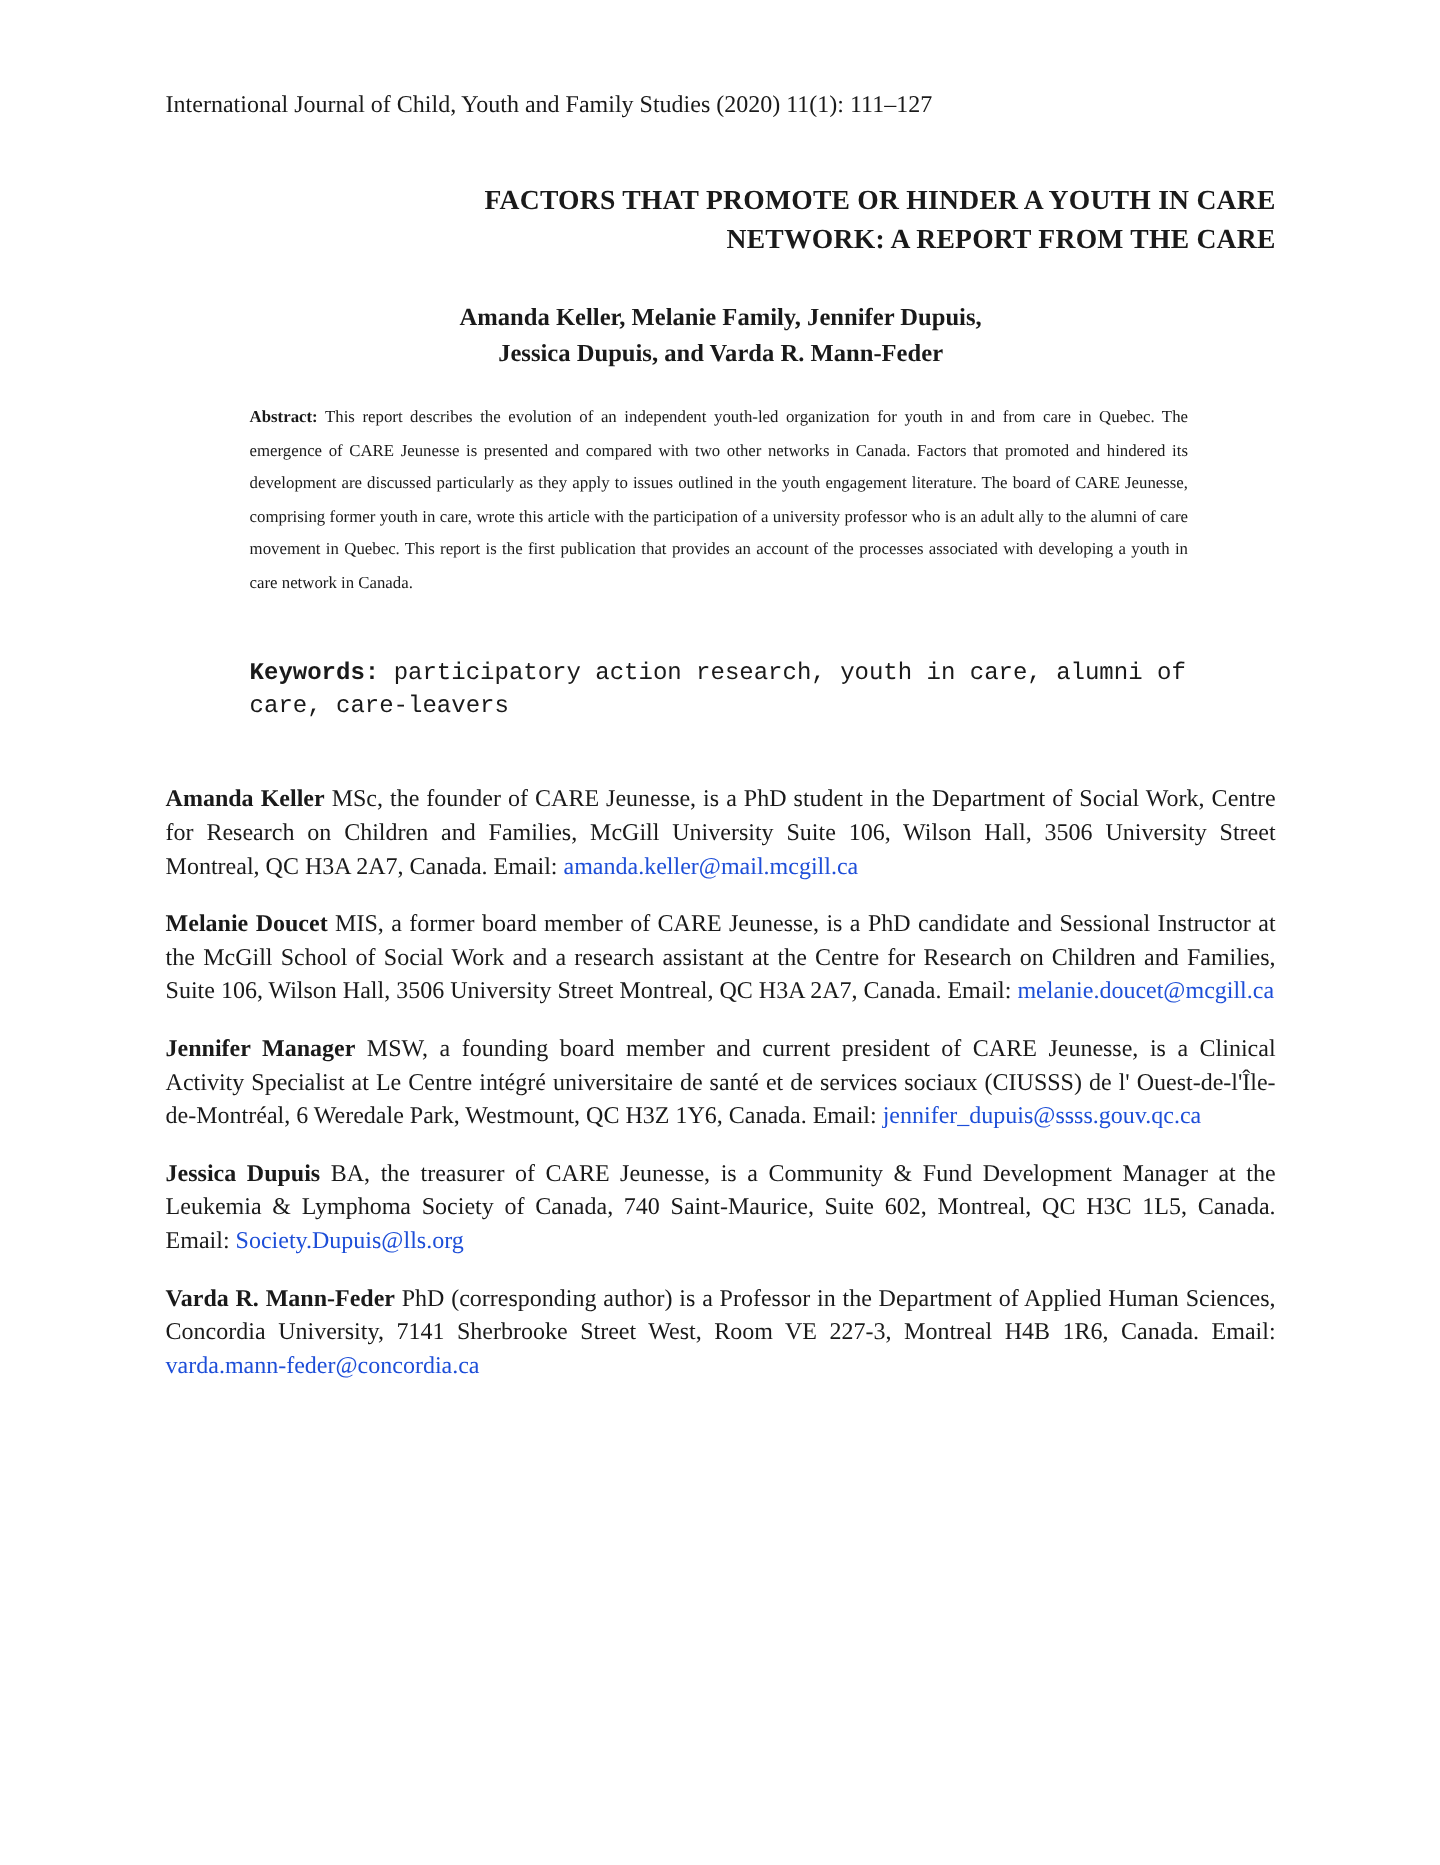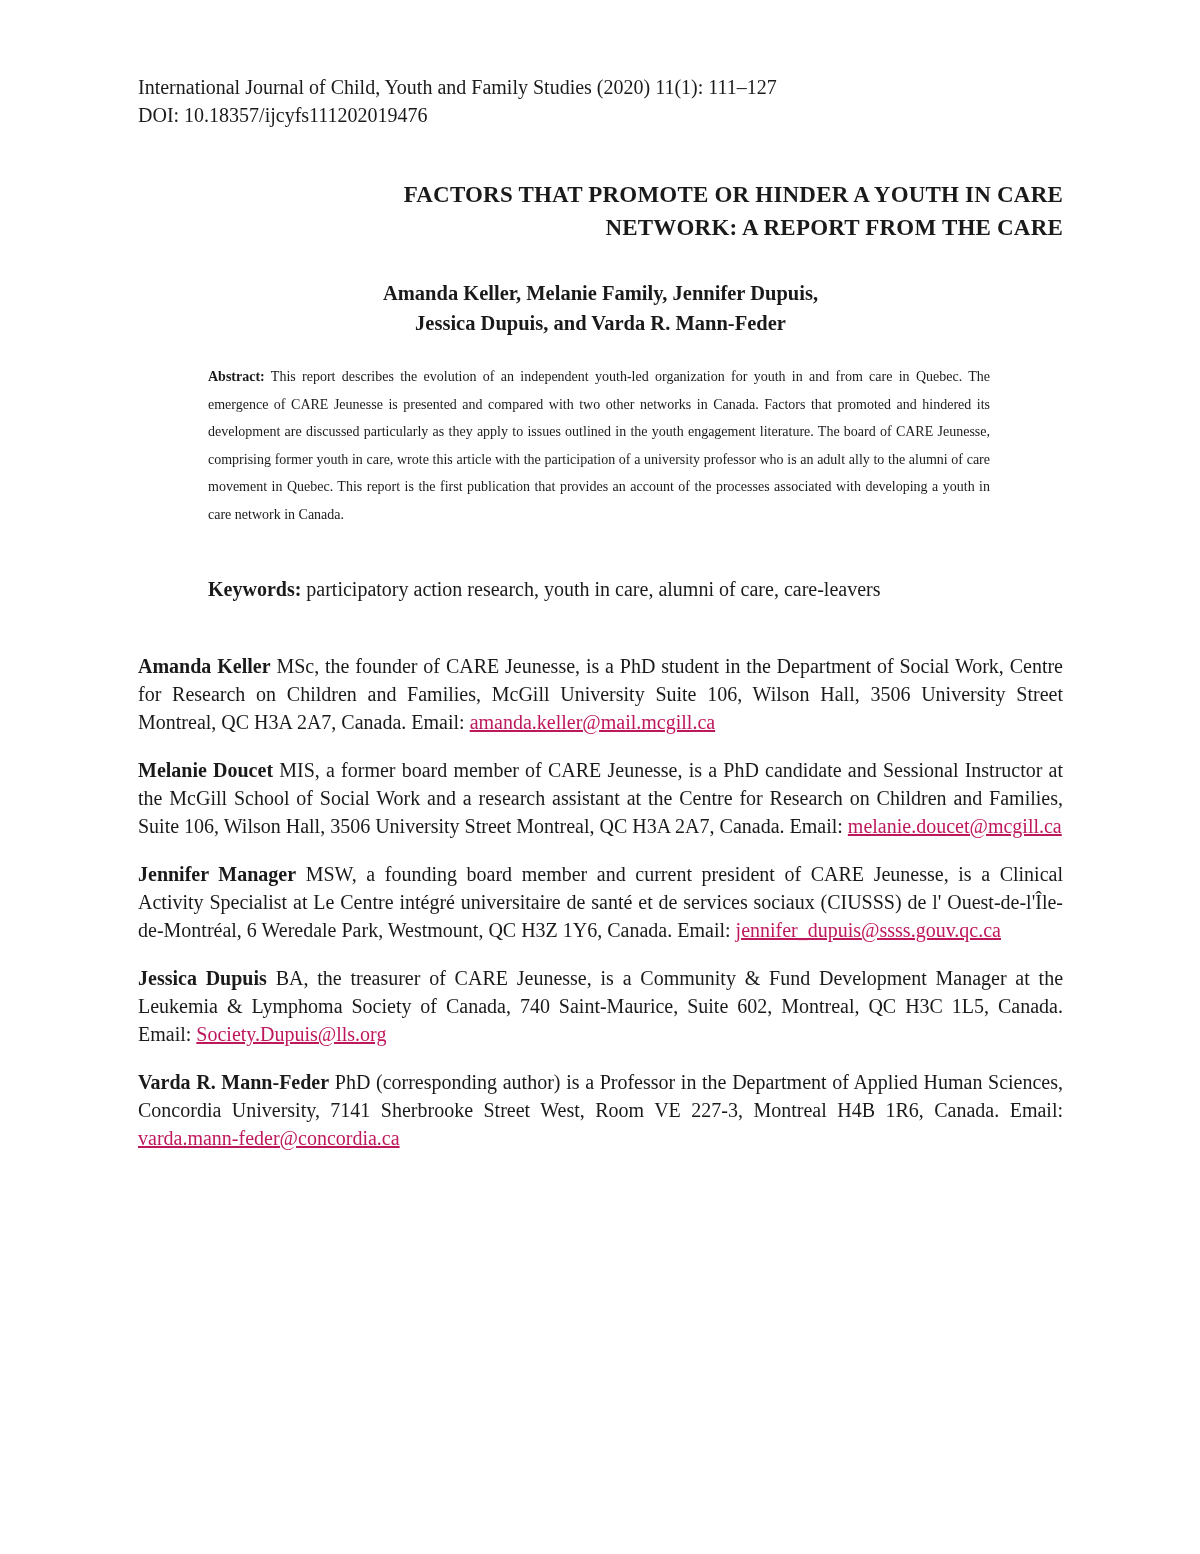--- a/index.html
+++ b/index.html
@@ -40,47 +40,46 @@
     margin: 25px 73px 0 70px;
     text-align: justify;
     font-size: 14px;
     line-height: 27.6px;
   }
   .keywords-block {
     margin: 47px 73px 0 70px;
     text-align: left;
     font-size: 20px;
     line-height: 27.6px;
+    font-family: Liberation Mono, monospace;
   }
   .bios {
     margin-top: 49px;
   }
   .bio {
     margin: 0 0 20px 0;
     text-align: justify;
     font-size: 20px;
     line-height: 28px;
   }
   .bold {
     font-weight: bold;
   }
   a.email {
-    color: #be185d;
-    text-decoration: underline;
+    color: #1d4ed8;
     cursor: pointer;
   }
 </style>
 </head>
 <body>
 
 <div class="page">
 
   <div class="journal-header">
     <div>International Journal of Child, Youth and Family Studies (2020) 11(1): 111–127</div>
-    <div>DOI: 10.18357/ijcyfs111202019476</div>
   </div>
 
   <div class="title-block">
     <div>FACTORS THAT PROMOTE OR HINDER A YOUTH IN CARE</div>
     <div>NETWORK: A REPORT FROM THE CARE</div>
   </div>
 
   <div class="authors-block">
     <div>Amanda Keller, Melanie Family, Jennifer Dupuis,</div>
     <div>Jessica Dupuis, and Varda R. Mann-Feder</div>

